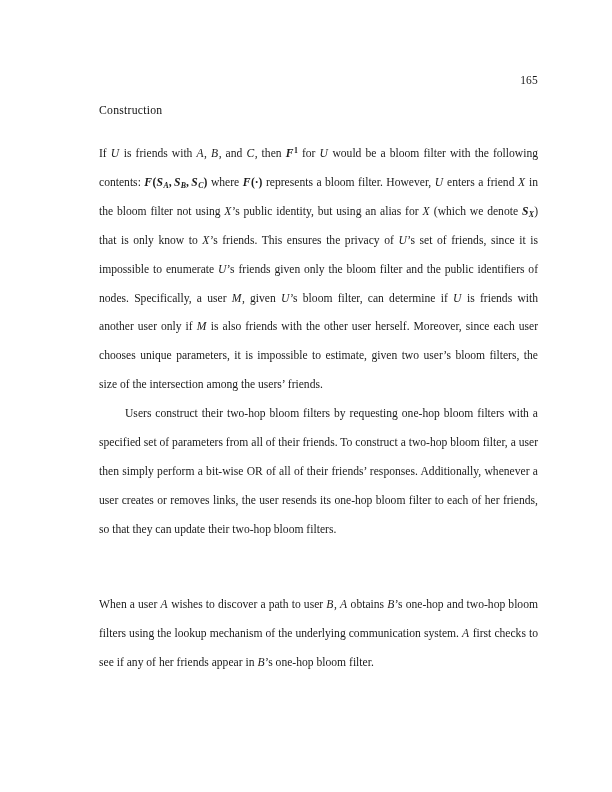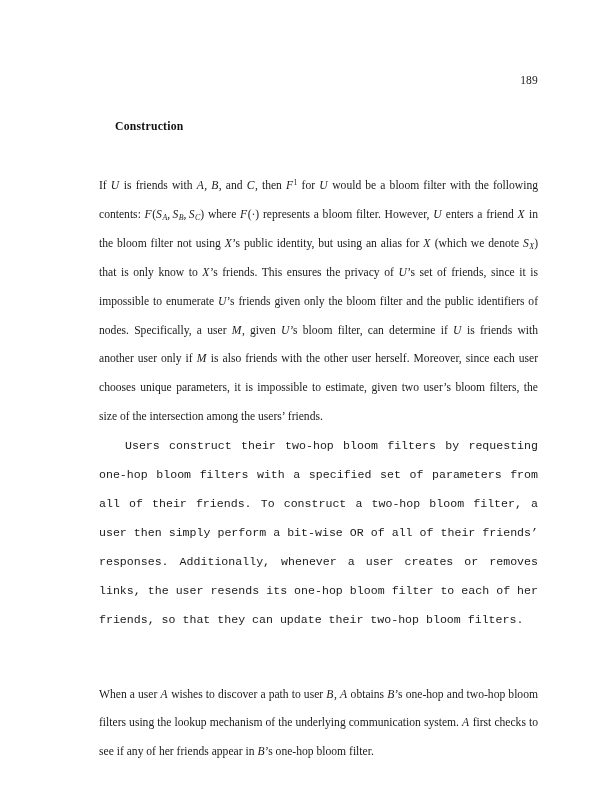--- a/index.html
+++ b/index.html
@@ -30,42 +30,41 @@
     letter-spacing: 0.2px;
     color: #1a1a1a;
   }
   .content {
     position: absolute;
     left: 99px;
     top: 104px;
     width: 439px;
   }
   .heading {
-    font-weight: bold;
+    font-weight: normal;
     font-size: 11.7px;
     letter-spacing: 0.25px;
     line-height: 14px;
-    margin: 16px;
+    margin: 0;
     color: #111111;
   }
   .heading.use-heading {
     margin-top: 0;
   }
   p.para {
     margin: 0;
     font-size: 11.6px;
     line-height: 28.9px;
     text-align: justify;
     text-justify: inter-word;
     color: #1a1a1a;
     hyphens: none;
   }
   p.para.indent {
     text-indent: 26px;
-    font-family: Liberation Mono, monospace;
   }
   
   .gap-after-heading { height: 22px; }
   .gap-before-heading { height: 24px; }
 
   
   i.mv {
     font-family: "Liberation Serif", "DejaVu Serif", serif;
     font-style: italic;
     padding-right: 0.5px;
@@ -78,34 +77,35 @@
   }
   sub.msub {
     font-size: 0.68em;
     vertical-align: -0.22em;
     font-style: italic;
     line-height: 0;
   }
   .mathrun {
     font-style: italic;
     white-space: nowrap;
+    font-weight: bold;
   }
   .mathrun .punct {
     font-style: normal;
   }
   .cdot {
     font-style: normal;
   }
 </style>
 </head>
 <body>
 
 <div class="page">
 
-  <div class="page-number">189</div>
+  <div class="page-number">165</div>
 
   <div class="content">
 
     <h2 class="heading">Construction</h2>
 
     <div class="gap-after-heading"></div>
 
     <p class="para"><span>If </span><i class="mv">U</i><span> is friends with </span><i class="mv">A</i><span>, </span><i class="mv">B</i><span>, and </span><i class="mv">C</i><span>, then </span><span class="mathrun"><i class="mv">F</i><sup class="msup">1</sup></span><span> for </span><i class="mv">U</i><span> would be a bloom filter with the following contents: </span><span class="mathrun"><i class="mv">F</i><span class="punct">(</span><i class="mv">S</i><sub class="msub">A</sub><span class="punct">, </span><i class="mv">S</i><sub class="msub">B</sub><span class="punct">, </span><i class="mv">S</i><sub class="msub">C</sub><span class="punct">)</span></span><span> where </span><span class="mathrun"><i class="mv">F</i><span class="cdot">(·)</span></span><span> represents a bloom filter.  However, </span><i class="mv">U</i><span> enters a friend </span><i class="mv">X</i><span> in the bloom filter not using </span><i class="mv">X</i><span>’s public identity, but using an alias for </span><i class="mv">X</i><span> (which we denote </span><span class="mathrun"><i class="mv">S</i><sub class="msub">X</sub></span><span>) that is only know to </span><i class="mv">X</i><span>’s friends. This ensures the privacy of </span><i class="mv">U</i><span>’s set of friends, since it is impossible to enumerate </span><i class="mv">U</i><span>’s friends given only the bloom filter and the public identifiers of nodes. Specifically, a user </span><i class="mv">M</i><span>, given </span><i class="mv">U</i><span>’s bloom filter, can determine if </span><i class="mv">U</i><span> is friends with another user only if </span><i class="mv">M</i><span> is also friends with the other user herself. Moreover, since each user chooses unique parameters, it is impossible to estimate, given two user’s bloom filters, the size of the intersection among the users’ friends.</span></p>
 
     <p class="para indent">Users construct their two-hop bloom filters by requesting one-hop bloom filters with a specified set of parameters from all of their friends.  To construct a two-hop bloom filter, a user then simply perform a bit-wise OR of all of their friends’ responses.  Additionally, whenever a user creates or removes links, the user resends its one-hop bloom filter to each of her friends, so that they can update their two-hop bloom filters.</p>

